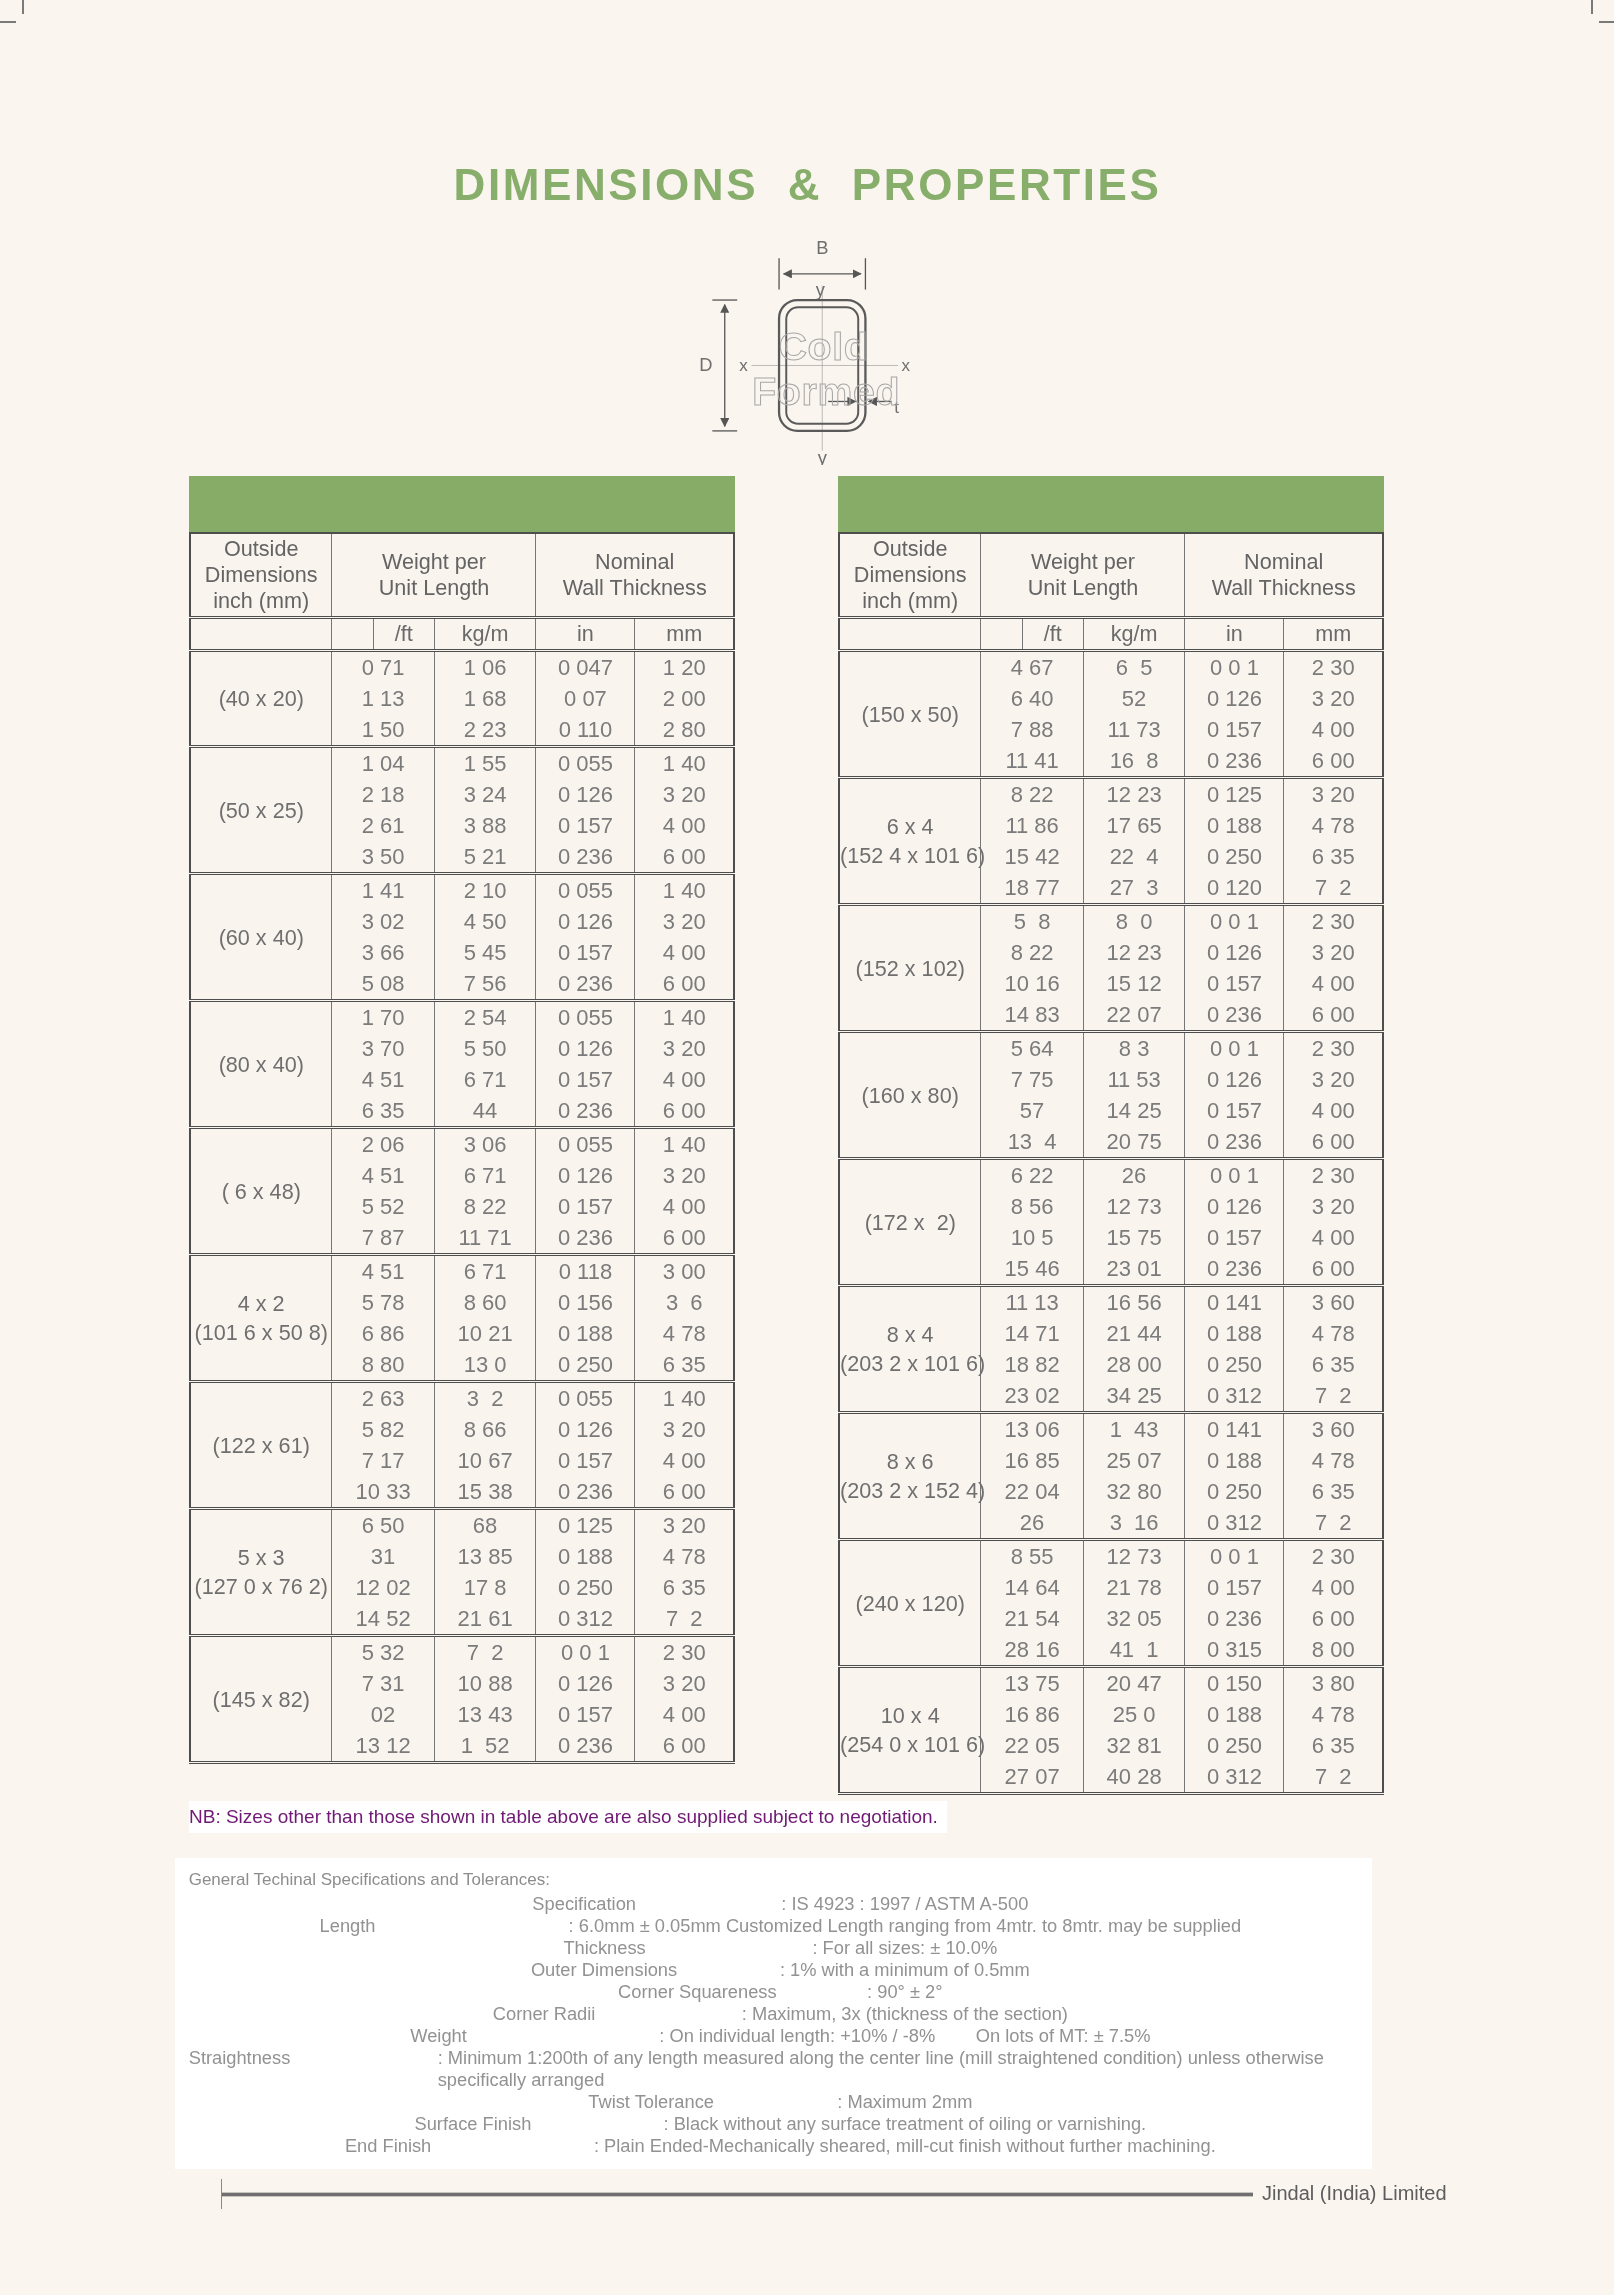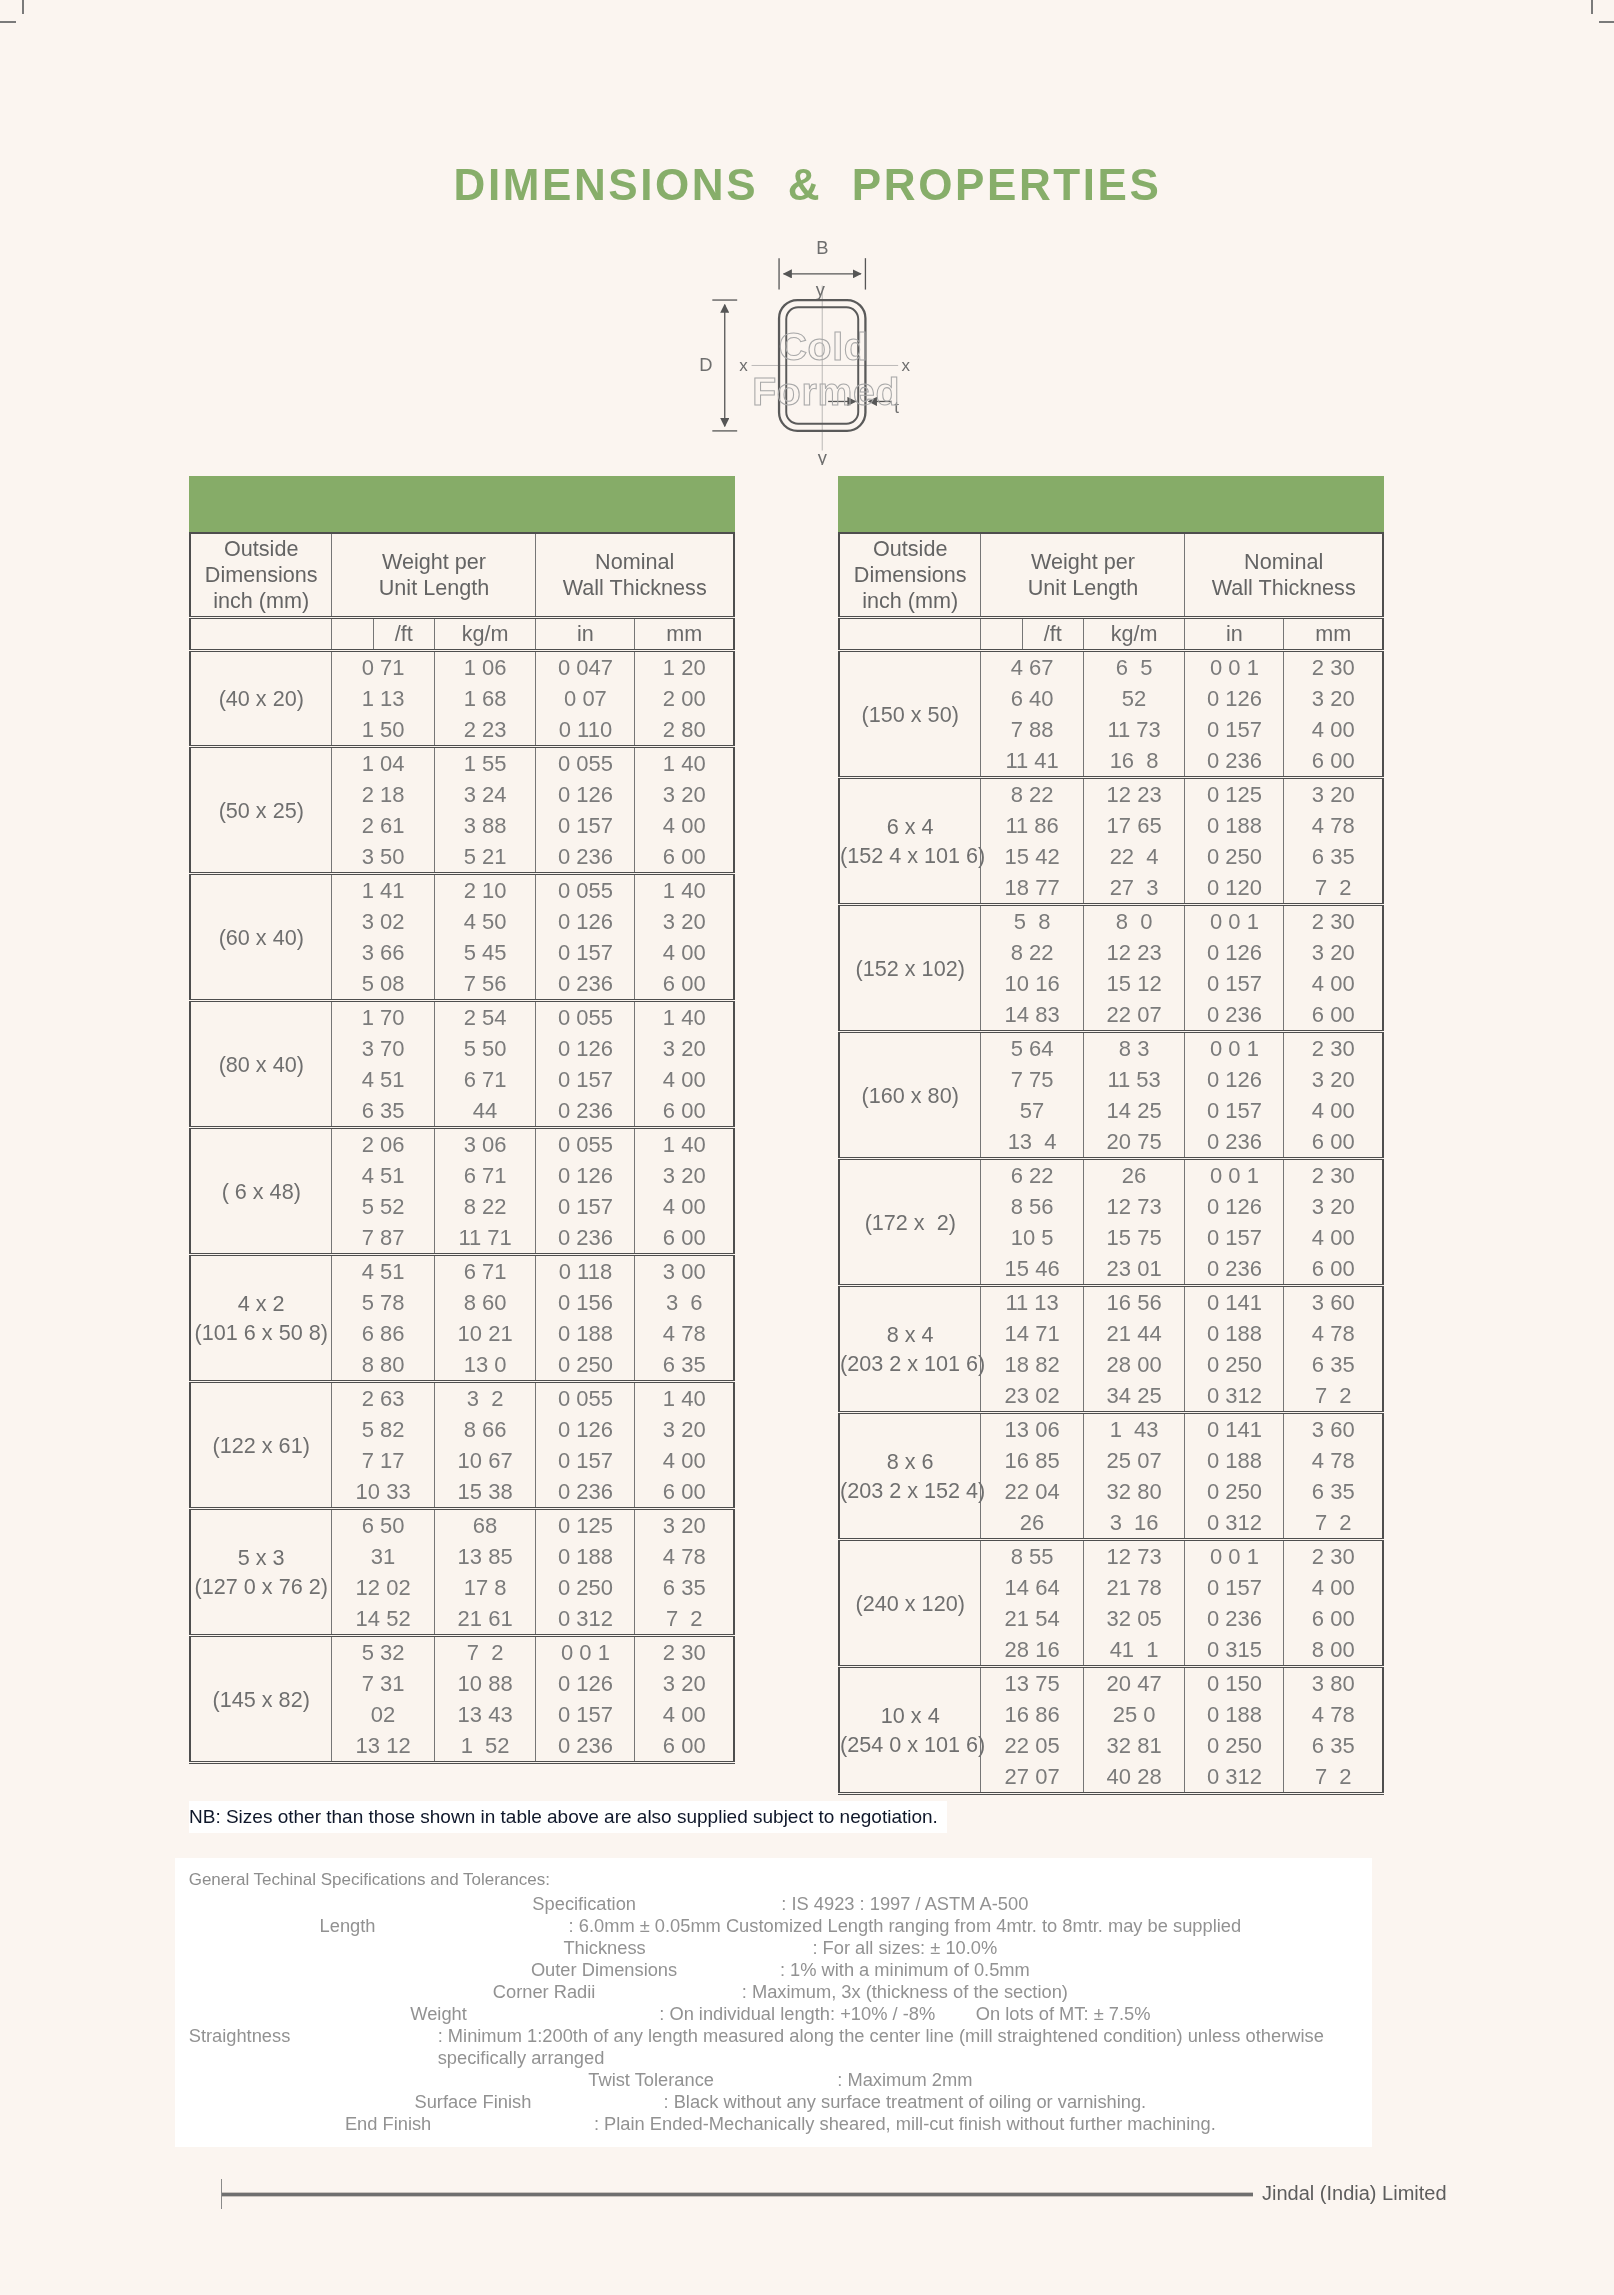--- a/index.html
+++ b/index.html
@@ -34,21 +34,21 @@
   .hline{line-height:26px;white-space:pre;}
   .shrow td{height:30px;border-bottom:3.9px double #4e4e4e;text-align:center;
             color:#6a6a6a;font-size:21.6px;}
   .grow td{border-bottom:3.9px double #4e4e4e;}
   .vals{vertical-align:middle;text-align:center;color:#7b7b7b;font-size:22px;}
   .vl{height:31px;line-height:31px;white-space:pre;}
   .dimcell{vertical-align:middle;text-align:center;color:#6f6f6f;font-size:21.6px;}
   .dimcell div{line-height:29px;white-space:pre;}
 
   
-  .nb{position:absolute;left:189px;top:1801px;font-size:19px;color:#0f172a;
+  .nb{position:absolute;left:189px;top:1801px;font-size:19px;color:#701a75;
       background:#ffffff;padding:5.2px 9.2px 5.2px 0;}
   .specs{position:absolute;left:175px;top:1858px;width:1197px;background:#ffffff;
          padding:7.9px 0 11.8px 13.7px;color:#929292;box-sizing:border-box;}
   .specs-title{font-size:17px;line-height:27.5px;color:#8d8d8d;}
   .spec-row{display:flex;font-size:18.3px;line-height:22px;justify-content:center;}
   .spec-label{width:249px;flex:none;}
   .spec-value{white-space:pre-wrap;}
 
   
   .footer-tick{position:absolute;left:221px;top:2179px;width:1.3px;height:30px;background:#8a8a8a;}
@@ -721,20 +721,24 @@
         </div>
         <div class="spec-row">
           <span class="spec-label">Thickness</span>
           <span class="spec-value">: For all sizes: ± 10.0%</span>
         </div>
         <div class="spec-row">
           <span class="spec-label">Outer Dimensions</span>
           <span class="spec-value">: 1% with a minimum of 0.5mm</span>
         </div>
         <div class="spec-row">
+          <span class="spec-label">Corner Squareness</span>
+          <span class="spec-value">: 90° ± 2°</span>
+        </div>
+        <div class="spec-row">
           <span class="spec-label">Corner Radii</span>
           <span class="spec-value">: Maximum, 3x (thickness of the section)</span>
         </div>
         <div class="spec-row">
           <span class="spec-label">Weight</span>
           <span class="spec-value">: On individual length: +10% / -8%        On lots of MT: ± 7.5%</span>
         </div>
         <div class="spec-row">
           <span class="spec-label">Straightness</span>
           <span class="spec-value">: Minimum 1:200th of any length measured along the center line (mill straightened condition) unless otherwise specifically arranged</span>

